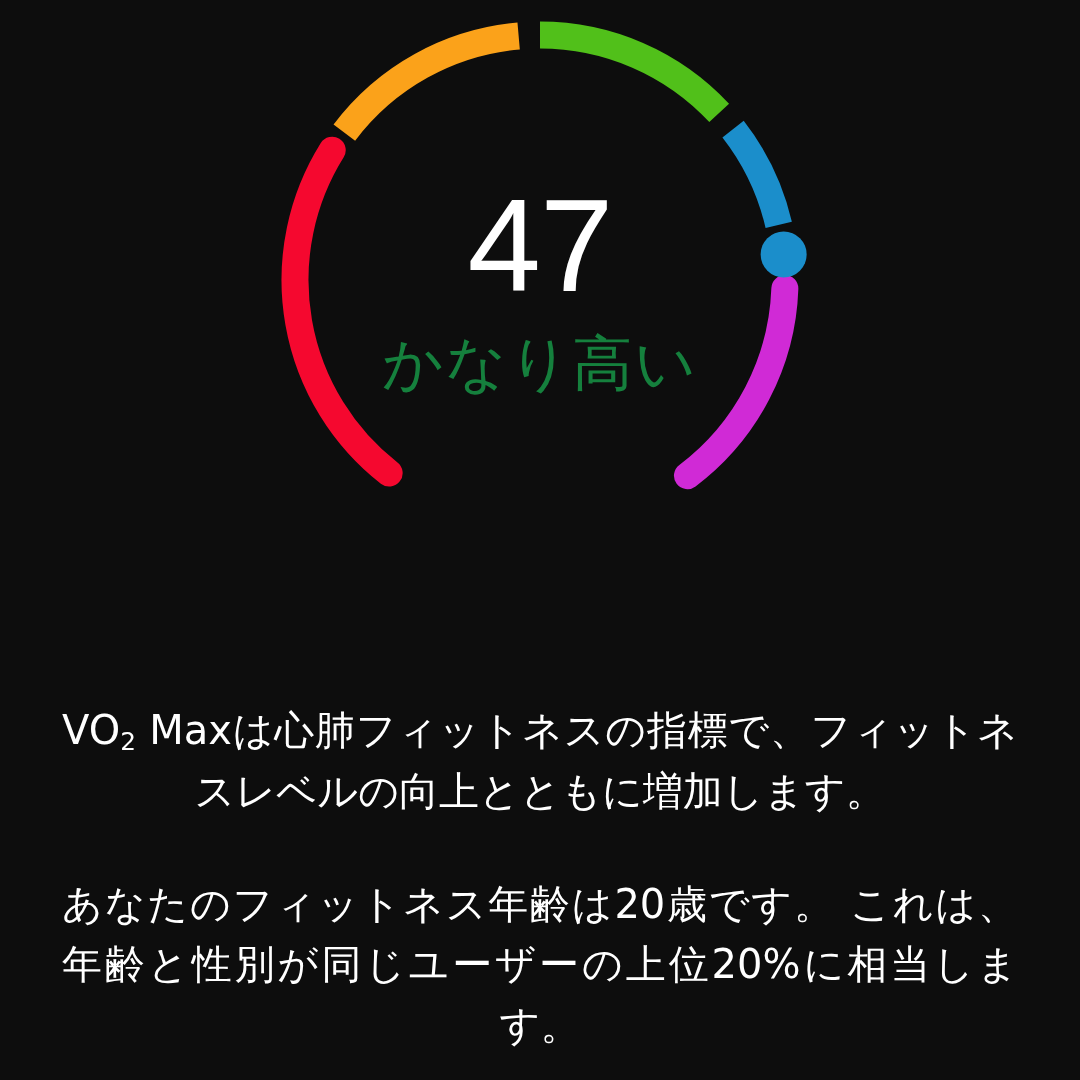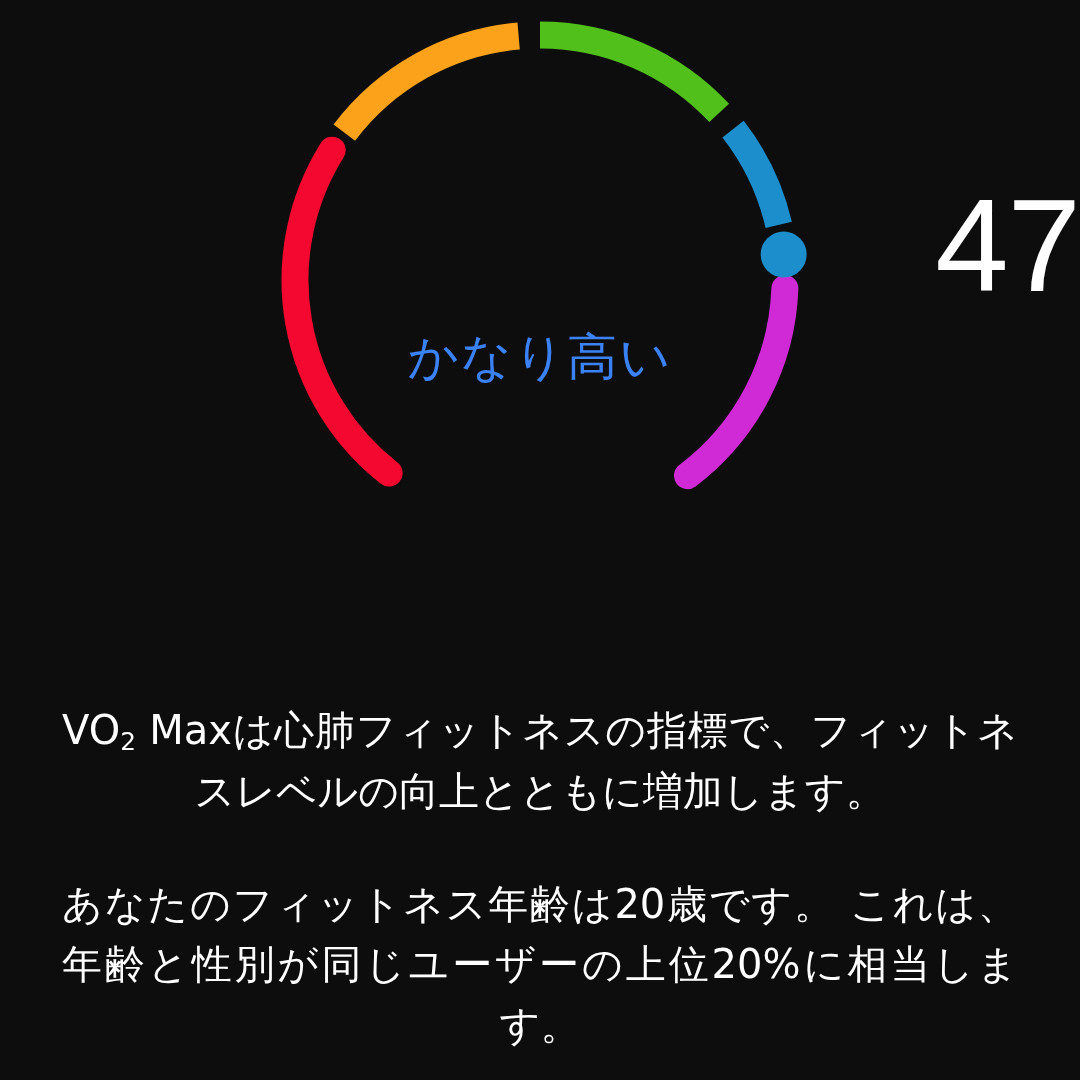--- a/index.html
+++ b/index.html
@@ -42,29 +42,28 @@
     pointer-events:none;
   }
 
   #vo2-value {
     font-size:132px;
     font-weight:300;
     line-height:1;
     letter-spacing:-1px;
     color:#ffffff;
     font-family:"Liberation Sans","DejaVu Sans",sans-serif;
-    text-align:right;
   }
 
   #vo2-level {
     margin-top:18px;
-    font-size:50px;
+    font-size:60px;
     font-weight:400;
     line-height:1.1;
-    color:#3b82f6;
+    color:#15803d;
     letter-spacing:2px;
     font-family:"DejaVu Sans","Liberation Sans",sans-serif;
   }
 
   
   #description-section {
     position:absolute;
     left:0;
     top:700px;
     width:1080px;

